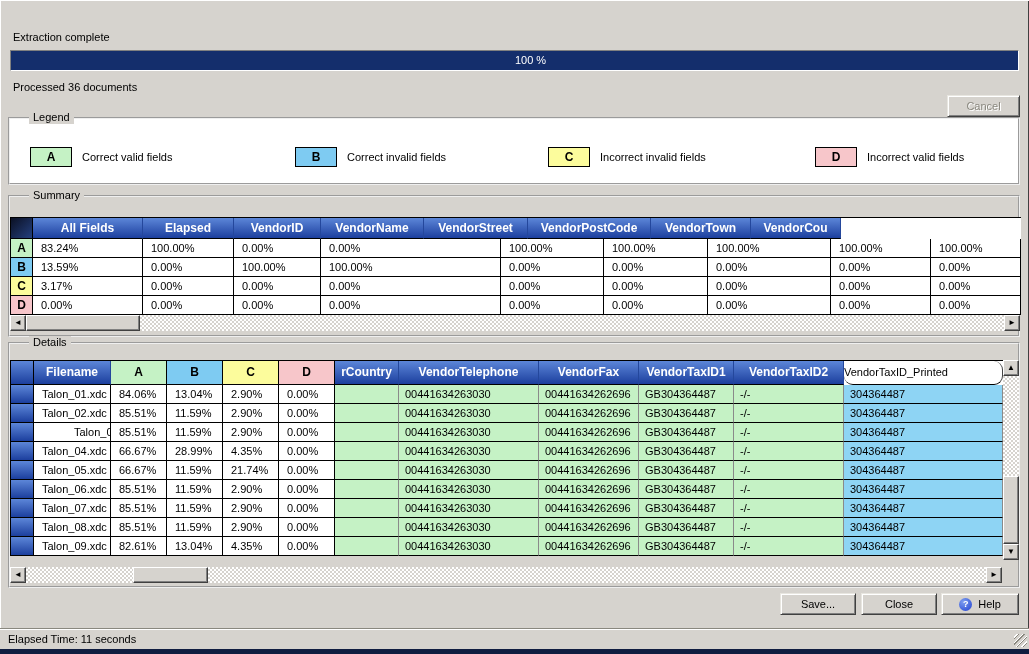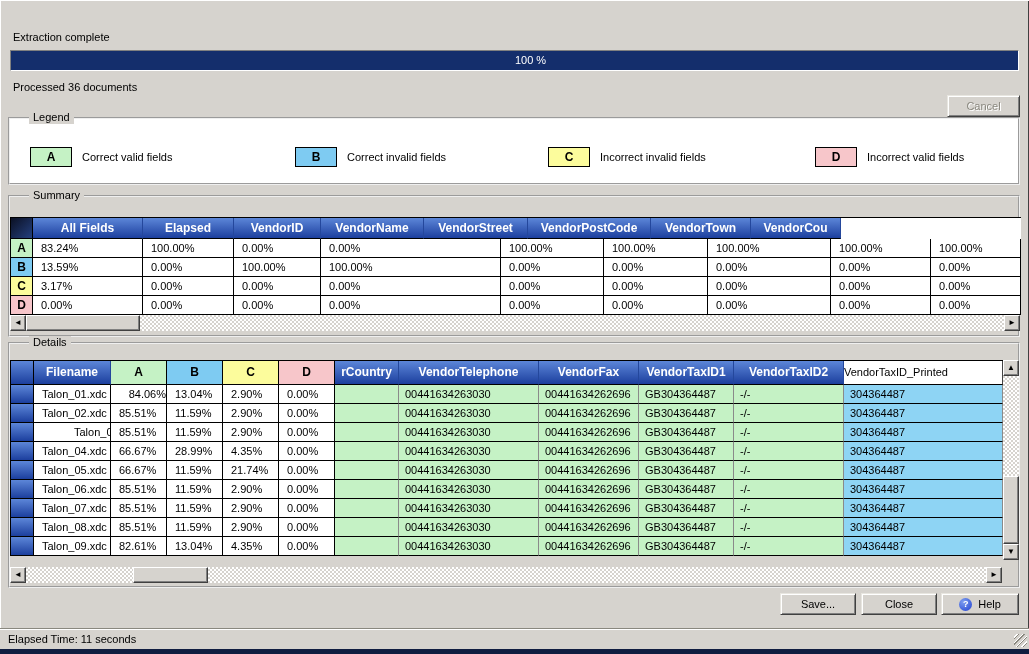--- a/index.html
+++ b/index.html
@@ -211,26 +211,26 @@
         <div class="cell hdr" style="width: 77px; height: 24px; line-height: 23px;">Filename</div>
         <div class="cell khdr sw-green" style="width: 56px; height: 24px; line-height: 23px;">A</div>
         <div class="cell khdr sw-blue" style="width: 56px; height: 24px; line-height: 23px;">B</div>
         <div class="cell khdr sw-yellow" style="width: 56px; height: 24px; line-height: 23px;">C</div>
         <div class="cell khdr sw-pink" style="width: 56px; height: 24px; line-height: 23px;">D</div>
         <div class="cell hdr" style="width: 64px; height: 24px; line-height: 23px;">rCountry</div>
         <div class="cell hdr" style="width: 140px; height: 24px; line-height: 23px;">VendorTelephone</div>
         <div class="cell hdr" style="width: 100px; height: 24px; line-height: 23px;">VendorFax</div>
         <div class="cell hdr" style="width: 95px; height: 24px; line-height: 23px;">VendorTaxID1</div>
         <div class="cell hdr" style="width: 110px; height: 24px; line-height: 23px;">VendorTaxID2</div>
-        <div class="cell undefined" style="width: 159px; height: 24px; line-height: 23px;">VendorTaxID_Printed</div>
+        <div class="cell undefined" style="width: 159px; height: 24px; line-height: 23px; border-radius: 9px;">VendorTaxID_Printed</div>
       </div>
       <div class="trow">
         <div class="cell selcell" style="width: 23px;"></div>
         <div class="cell white" style="width: 77px;">Talon_01.xdc</div>
-        <div class="cell white" style="width: 56px; text-align: right;">84.06%</div>
+        <div class="cell white" style="width: 56px;">84.06%</div>
         <div class="cell white" style="width: 56px;">13.04%</div>
         <div class="cell white" style="width: 56px;">2.90%</div>
         <div class="cell white" style="width: 56px;">0.00%</div>
         <div class="cell greenbg" style="width: 64px;"></div>
         <div class="cell greenbg" style="width: 140px;">00441634263030</div>
         <div class="cell greenbg" style="width: 100px;">00441634262696</div>
         <div class="cell greenbg" style="width: 95px;">GB304364487</div>
         <div class="cell greenbg" style="width: 110px;">-/-</div>
         <div class="cell bluebg" style="width: 159px;">304364487</div>
       </div>

